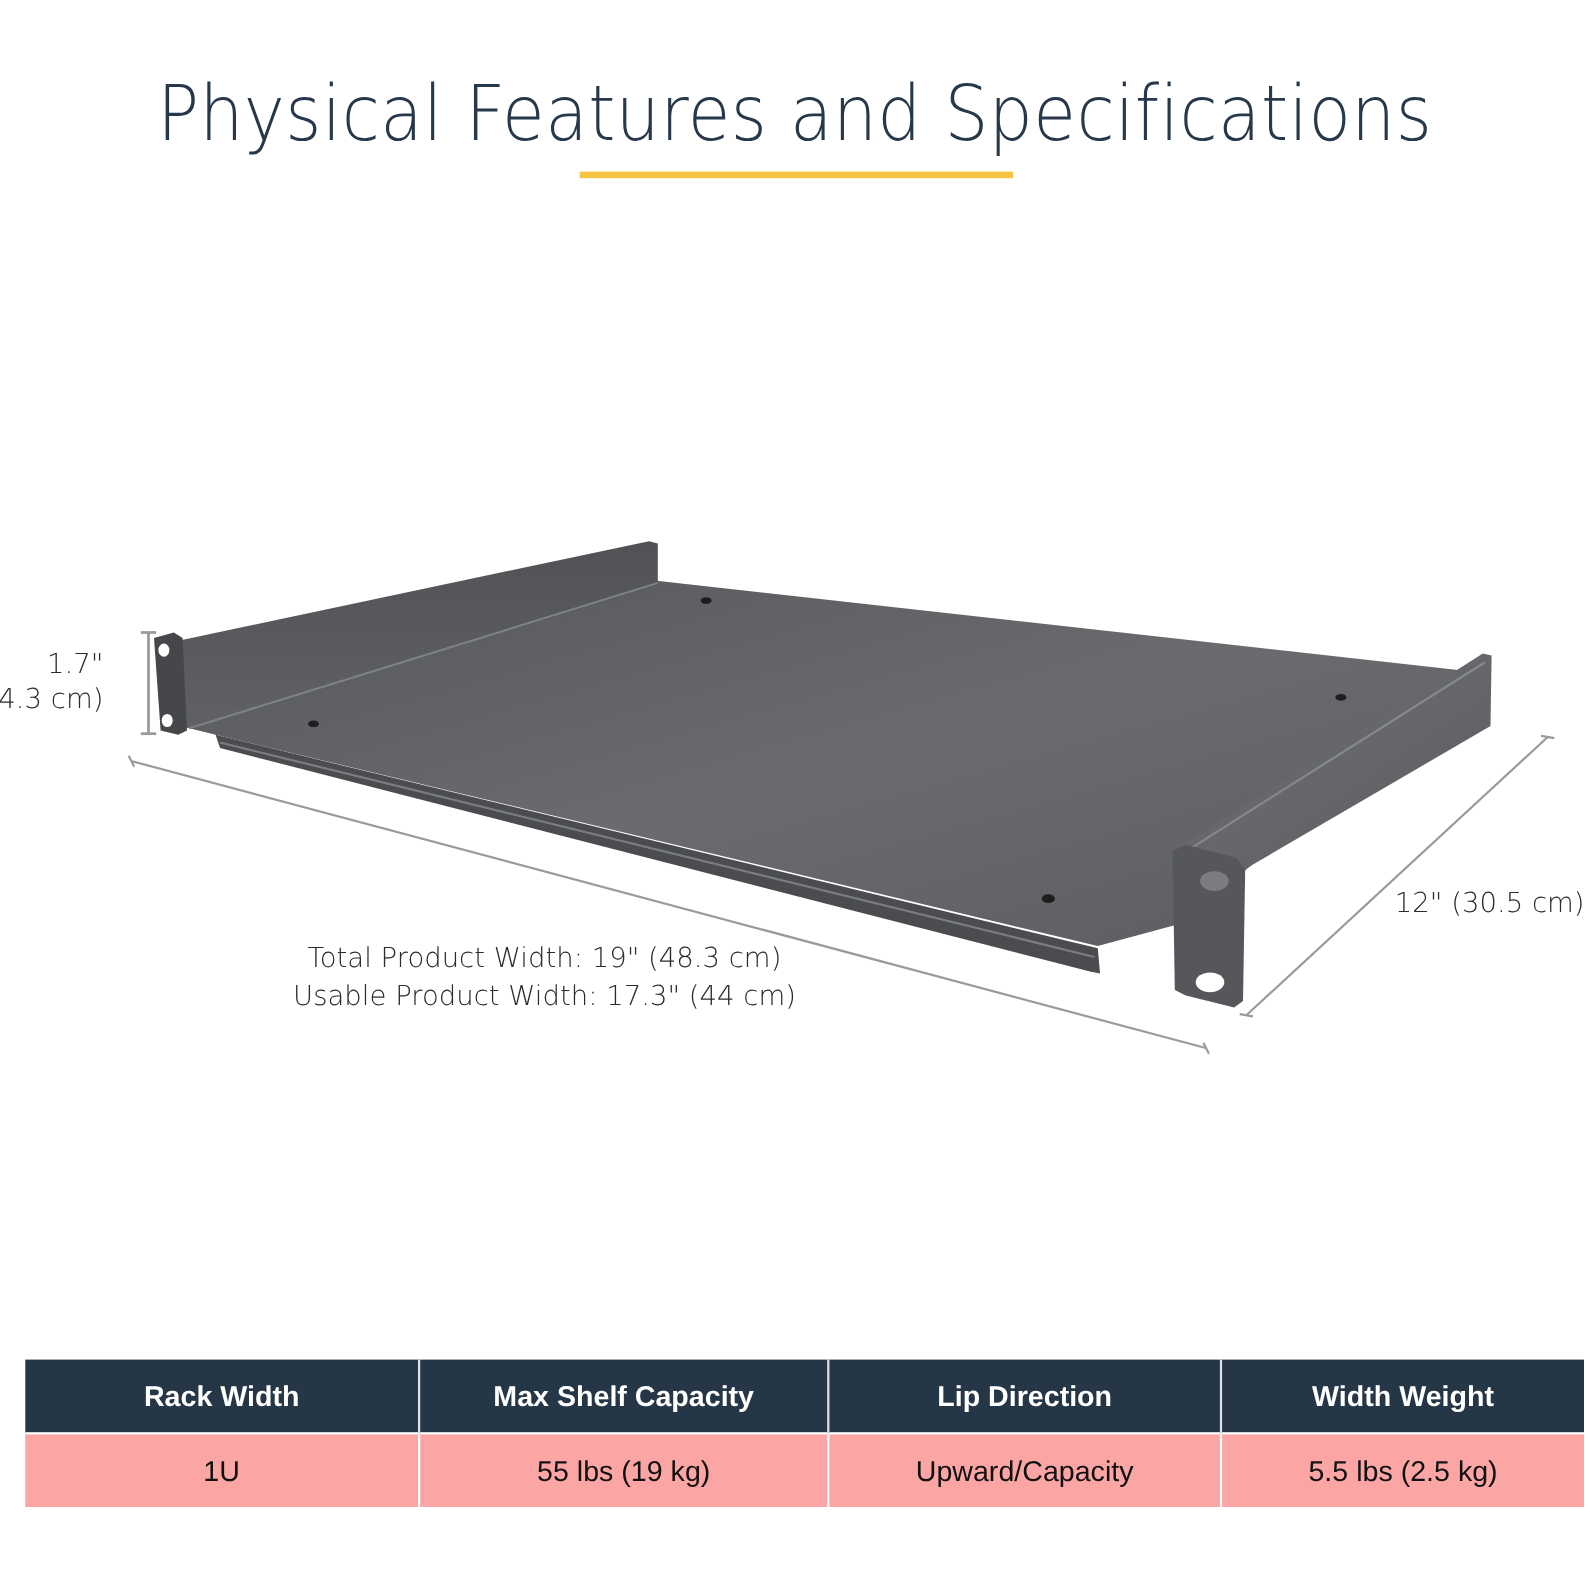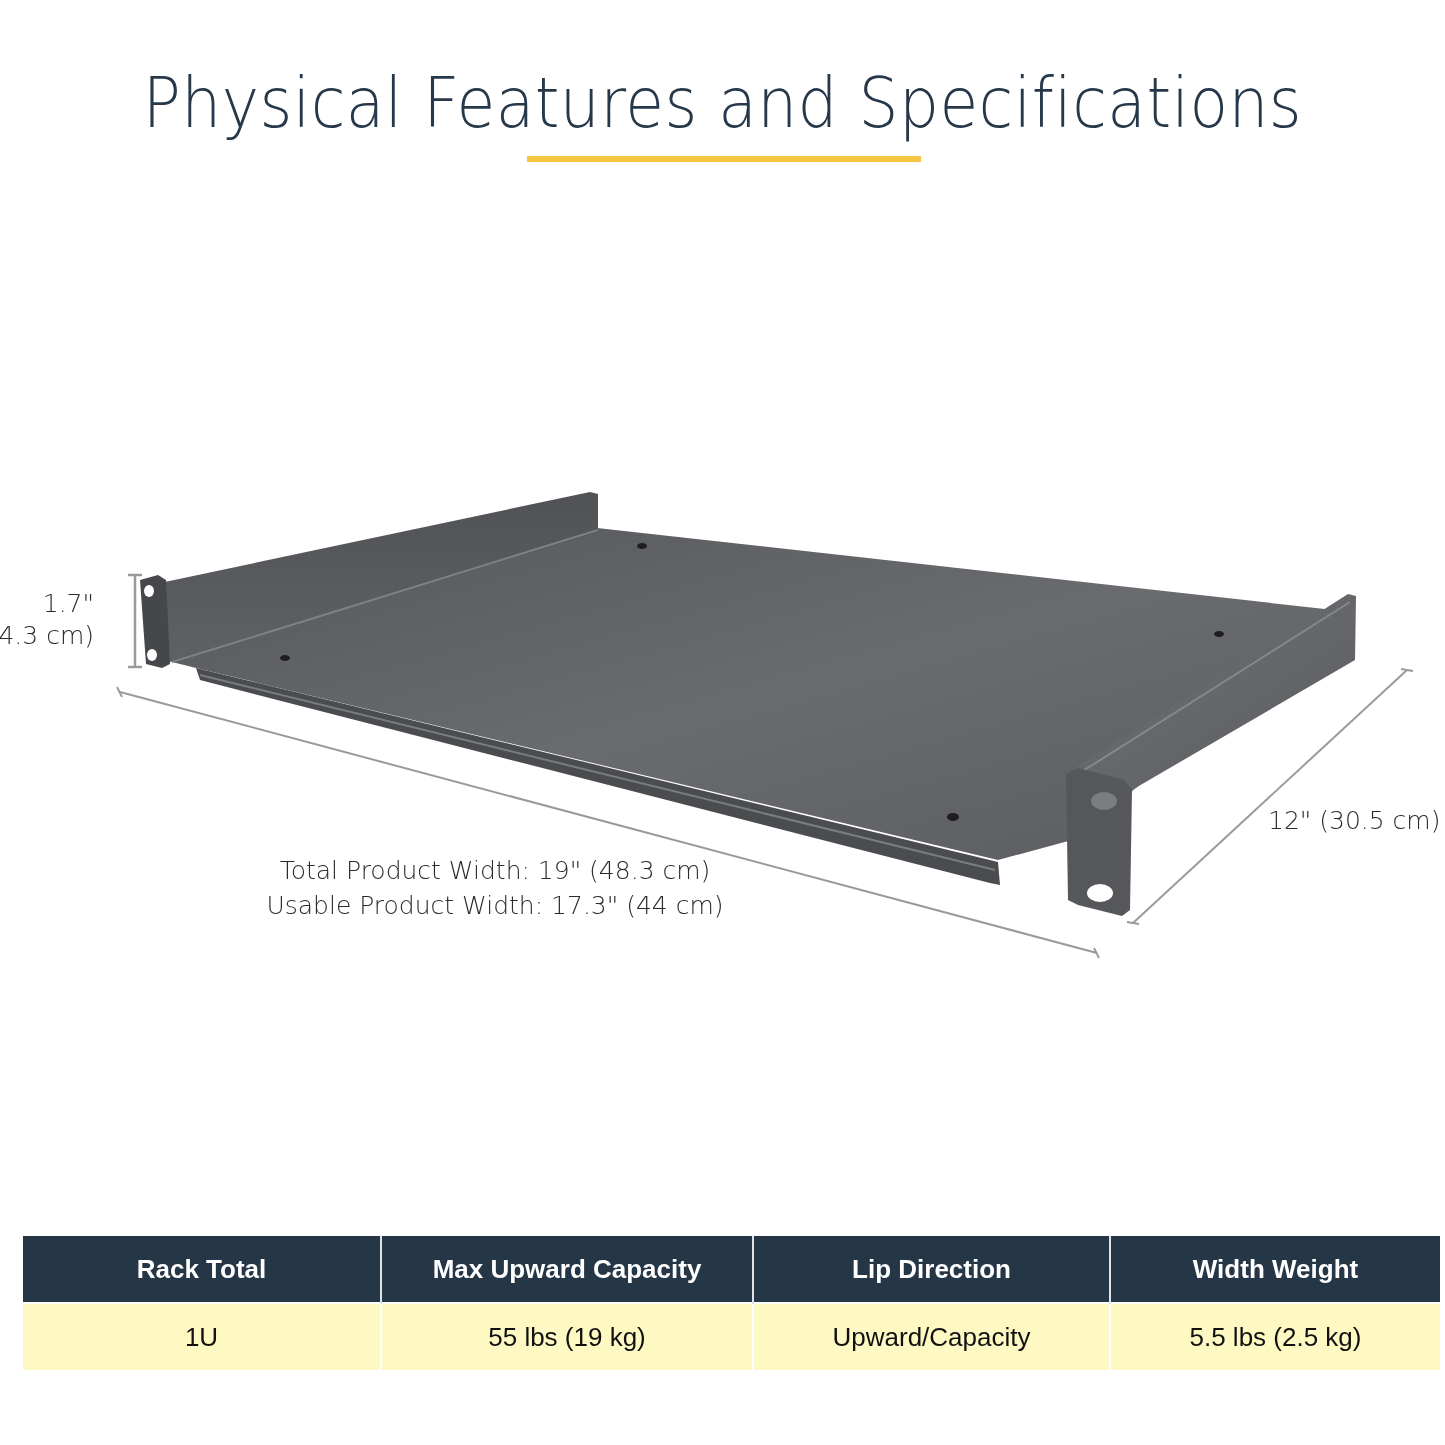--- a/index.html
+++ b/index.html
@@ -16,21 +16,21 @@
   .dim-h2 { right:1351px; top:621px; text-align:right; }
   .dim-w1 { left:0; width:990px; top:856px; text-align:center; }
   .dim-w2 { left:0; width:990px; top:891px; text-align:center; }
   .dim-d  { left:1268px; top:806px; }
   table.spec { position:absolute; left:23px; top:1236px; width:1417px; border-collapse:collapse;
                table-layout:fixed; }
   table.spec th { background:#253647; color:#ffffff; font-weight:bold; font-size:26px; height:66px;
                   border-right:2px solid #dfe3e7; text-align:center; padding:0;
                   font-family:"Liberation Sans", sans-serif; }
   table.spec th:last-child { border-right:none; }
-  table.spec td { background:#fef9c3; color:#111; font-size:26px; height:66px; text-align:center;
+  table.spec td { background:#fca5a5; color:#111; font-size:26px; height:66px; text-align:center;
                   border-right:2px solid #ffffff; border-top:2px solid #ffffff; padding:0;
                   font-family:"Liberation Sans", sans-serif; }
   table.spec td:last-child { border-right:none;margin-left:16px; }
 </style>
 </head>
 <body>
 
 <div class="title">Physical Features and Specifications</div>
 <div class="underline"></div>
 
@@ -102,22 +102,22 @@
 
 <table class="spec">
   <colgroup>
     <col style="width:358px">
       <col style="width:372px">
       <col style="width:357px">
       <col style="width:330px">
   </colgroup>
   <thead>
     <tr>
-      <th>Rack Total</th>
-      <th>Max Upward Capacity</th>
+      <th>Rack Width</th>
+      <th>Max Shelf Capacity</th>
       <th>Lip Direction</th>
       <th>Width Weight</th>
     </tr>
   </thead>
   <tbody>
     <tr>
       <td>1U</td>
       <td>55 lbs (19 kg)</td>
       <td>Upward/Capacity</td>
       <td>5.5 lbs (2.5 kg)</td>

